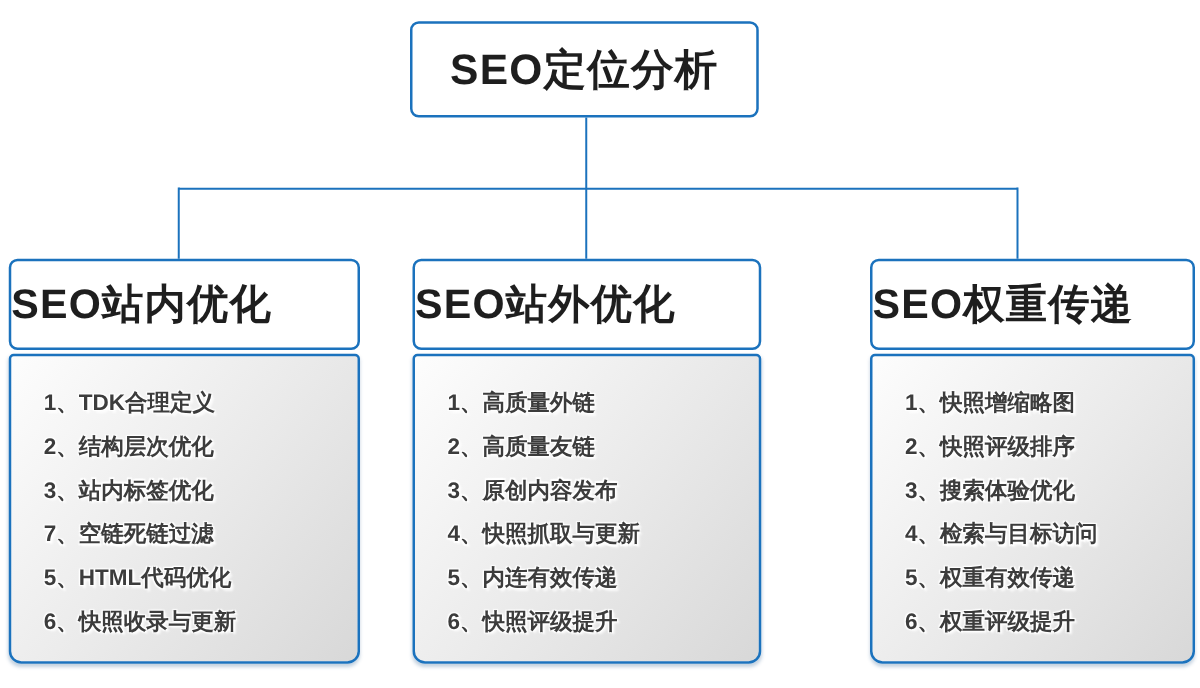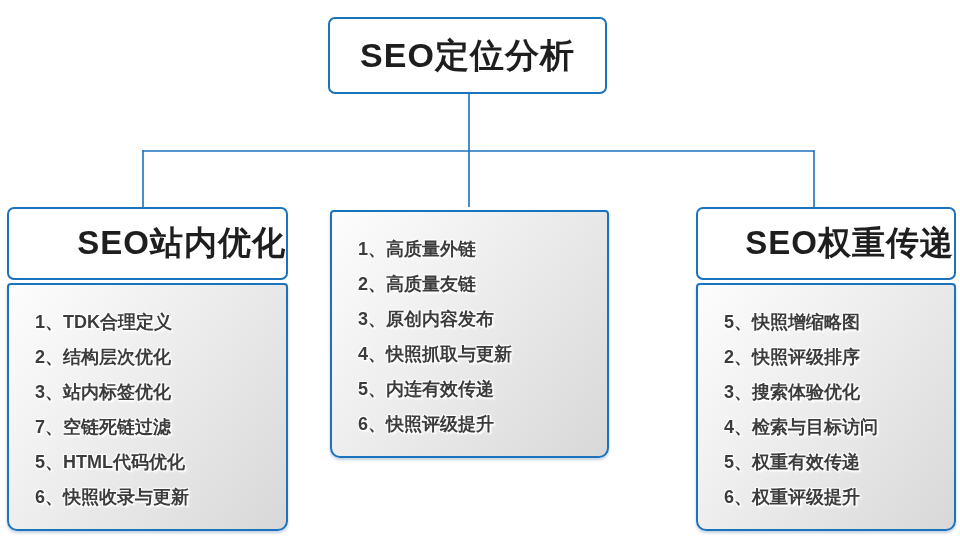--- a/index.html
+++ b/index.html
@@ -43,21 +43,21 @@
     position:absolute;top:207px;
   }
   .col-0{left:7px;width:281px;}
   .col-1{left:330px;width:279px;}
   .col-2{left:672px;width:284px;padding-left:24px;}
   .header-box{
     position:relative;width:100%;height:73px;
     background:#ffffff;
     border:2px solid var(--accent);
     border-radius:7px;
-    display:flex;align-items:center;justify-content:flex-end;
+    display:flex;align-items:center;justify-content:flex-start;
     font-size:33px;color:var(--header-text);
     letter-spacing:1px;
   }
   .list-box{
     position:relative;margin-top:3px;width:100%;height:248px;
     border:2px solid var(--accent);
     border-radius:4px 4px 10px 10px;
     background:linear-gradient(128deg,var(--list-bg-start) 0%,var(--list-bg-mid) 55%,var(--list-bg-end) 100%);
     box-shadow:0 2px 3px rgba(40,90,140,0.28);
     padding:20px 8px 0 26px;
@@ -96,36 +96,39 @@
       <div class="list-item">1、TDK合理定义</div>
       <div class="list-item">2、结构层次优化</div>
       <div class="list-item">3、站内标签优化</div>
       <div class="list-item">7、空链死链过滤</div>
       <div class="list-item">5、HTML代码优化</div>
       <div class="list-item">6、快照收录与更新</div>
     </div>
   </div>
 
   <div class="column col-1">
+    <div class="header-box">
+      <span>SEO站外优化</span>
+    </div>
     <div class="list-box">
       <div class="list-item">1、高质量外链</div>
       <div class="list-item">2、高质量友链</div>
       <div class="list-item">3、原创内容发布</div>
       <div class="list-item">4、快照抓取与更新</div>
       <div class="list-item">5、内连有效传递</div>
       <div class="list-item">6、快照评级提升</div>
     </div>
   </div>
 
   <div class="column col-2">
     <div class="header-box">
       <span>SEO权重传递</span>
     </div>
     <div class="list-box">
-      <div class="list-item">5、快照增缩略图</div>
+      <div class="list-item">1、快照增缩略图</div>
       <div class="list-item">2、快照评级排序</div>
       <div class="list-item">3、搜索体验优化</div>
       <div class="list-item">4、检索与目标访问</div>
       <div class="list-item">5、权重有效传递</div>
       <div class="list-item">6、权重评级提升</div>
     </div>
   </div>
 
 </div>
 

